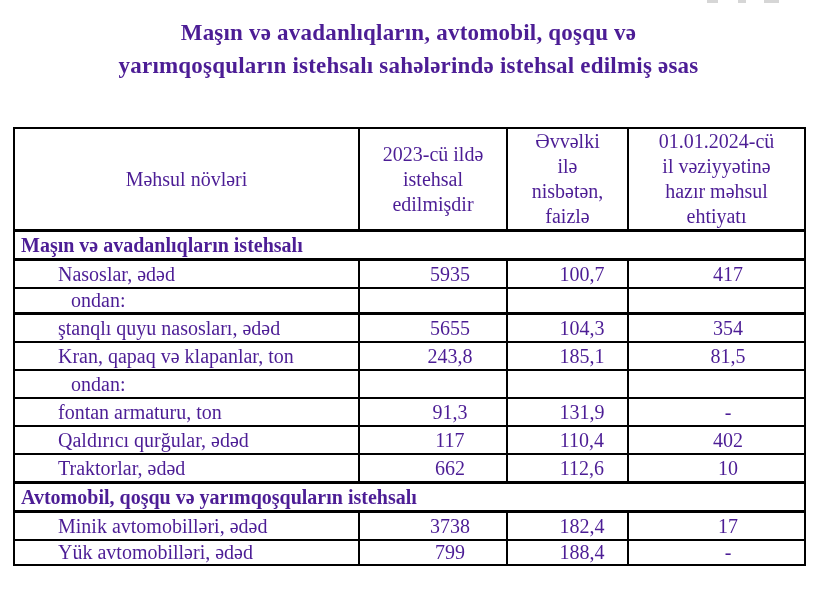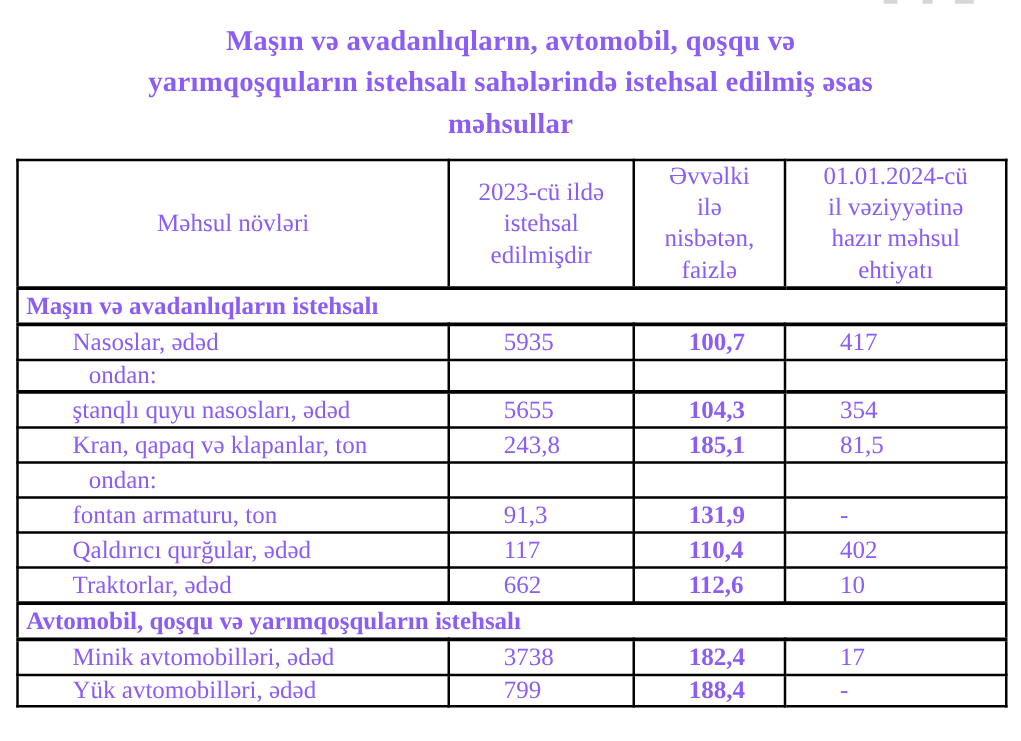--- a/index.html
+++ b/index.html
@@ -6,21 +6,21 @@
     margin: 0;
     padding: 0;
     background: #ffffff;
   }
   .canvas {
     position: relative;
     width: 817px;
     height: 593px;
     background: #ffffff;
     font-family: "Liberation Serif", "DejaVu Serif", serif;
-    color: #8b5cf6;
+    color: #4c1d95;
     overflow: hidden;
   }
   
   .artifact {
     position: absolute;
     top: 0;
     height: 3px;
     background: #b5b5b5;
     opacity: 0.55;
   }
@@ -68,38 +68,37 @@
     border-bottom-width: 3px;
   }
   tr.data-row td { height: 26px; padding-left: 43px; }
   tr.row-short td { height: 21px; }
   tr.row-ondan1 td { height: 22px; border-bottom-width: 3px; }
 
   td.name-cell { padding-left: 6px; text-align: left; }
   td.name-cell.indent-sub { }
   td.name-cell.indent-ondan { padding-left: 56px; }
 
-  td.num { text-align: left; margin-left: 32px; }
+  td.num { text-align: center; margin-left: 32px; }
   td.num.c2 { padding-right: 9px; }
-  td.num.c3 { padding-right: 14px; font-weight: bold; }
+  td.num.c3 { padding-right: 14px; }
   td.num.c4 { padding-right: 20px; }
 </style>
 </head>
 <body>
 
 <div class="canvas">
 
   <div class="artifact a1"></div>
   <div class="artifact a2"></div>
   <div class="artifact a3"></div>
 
   <div class="title">
     <div>Maşın və avadanlıqların, avtomobil, qoşqu və</div>
     <div>yarımqoşquların istehsalı sahələrində istehsal edilmiş əsas</div>
-    <div>məhsullar</div>
   </div>
 
   <table class="main">
     <colgroup>
       <col style="width:345px">
       <col style="width:148px">
       <col style="width:121px">
       <col style="width:177px">
     </colgroup>
 

